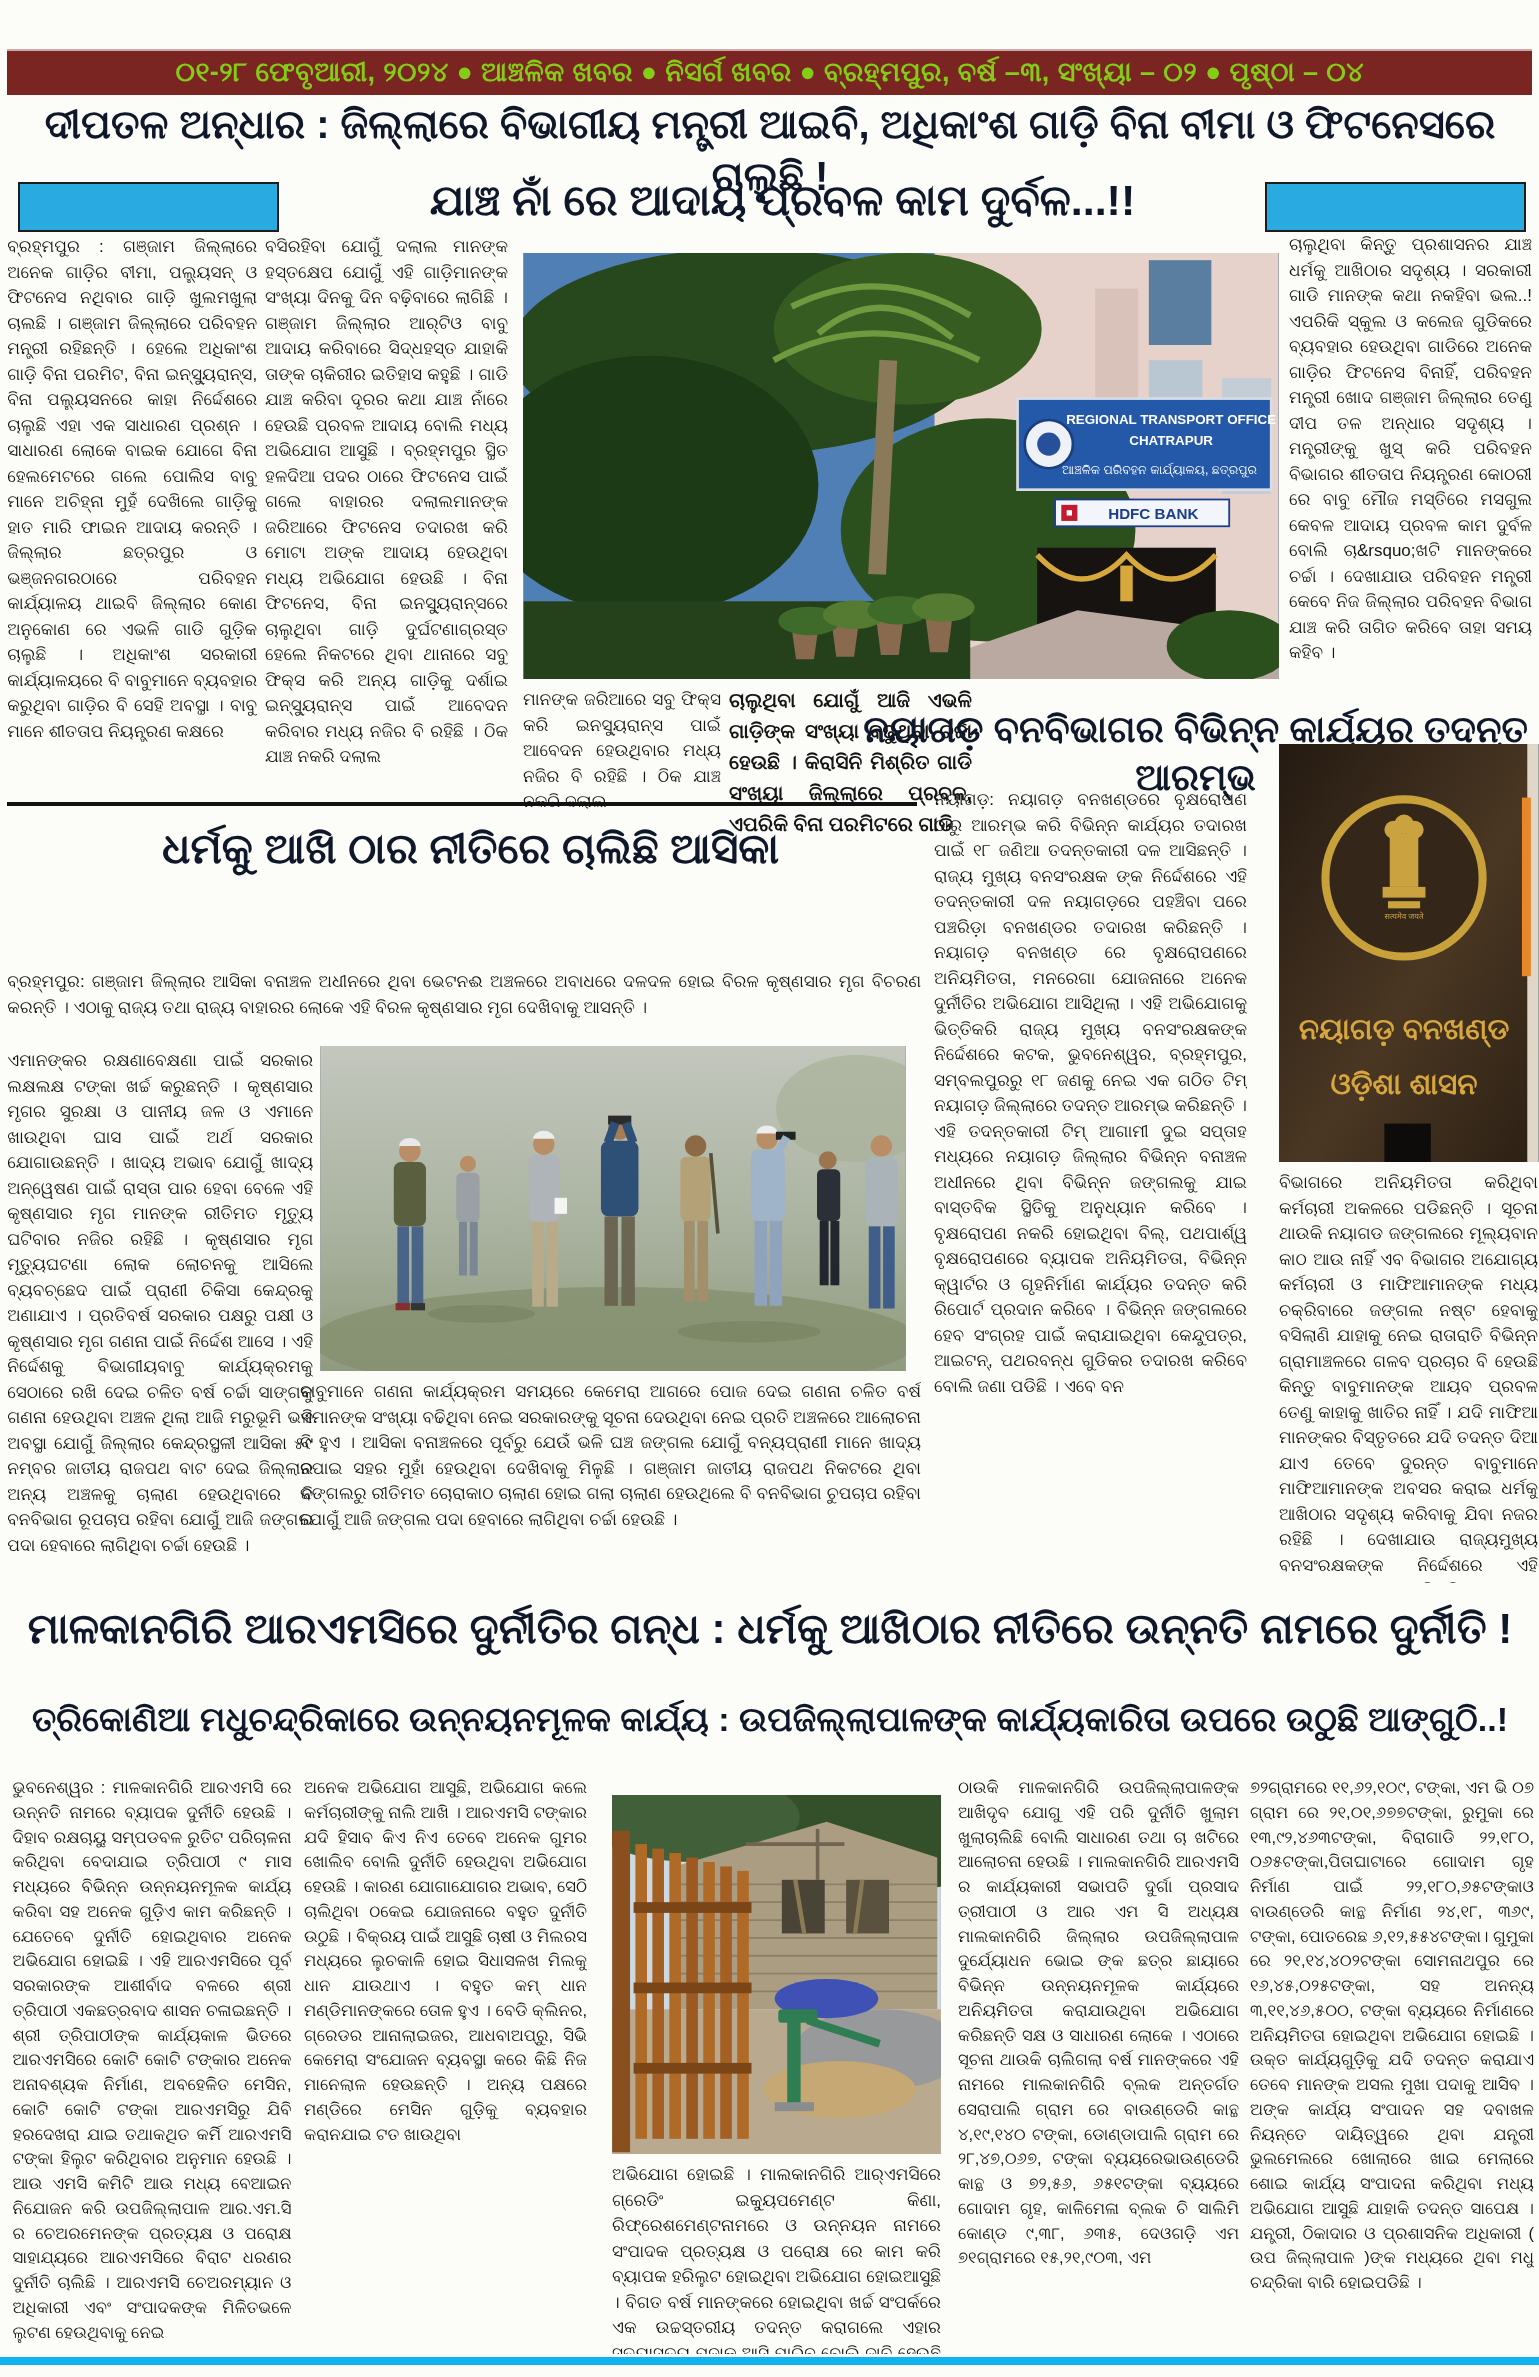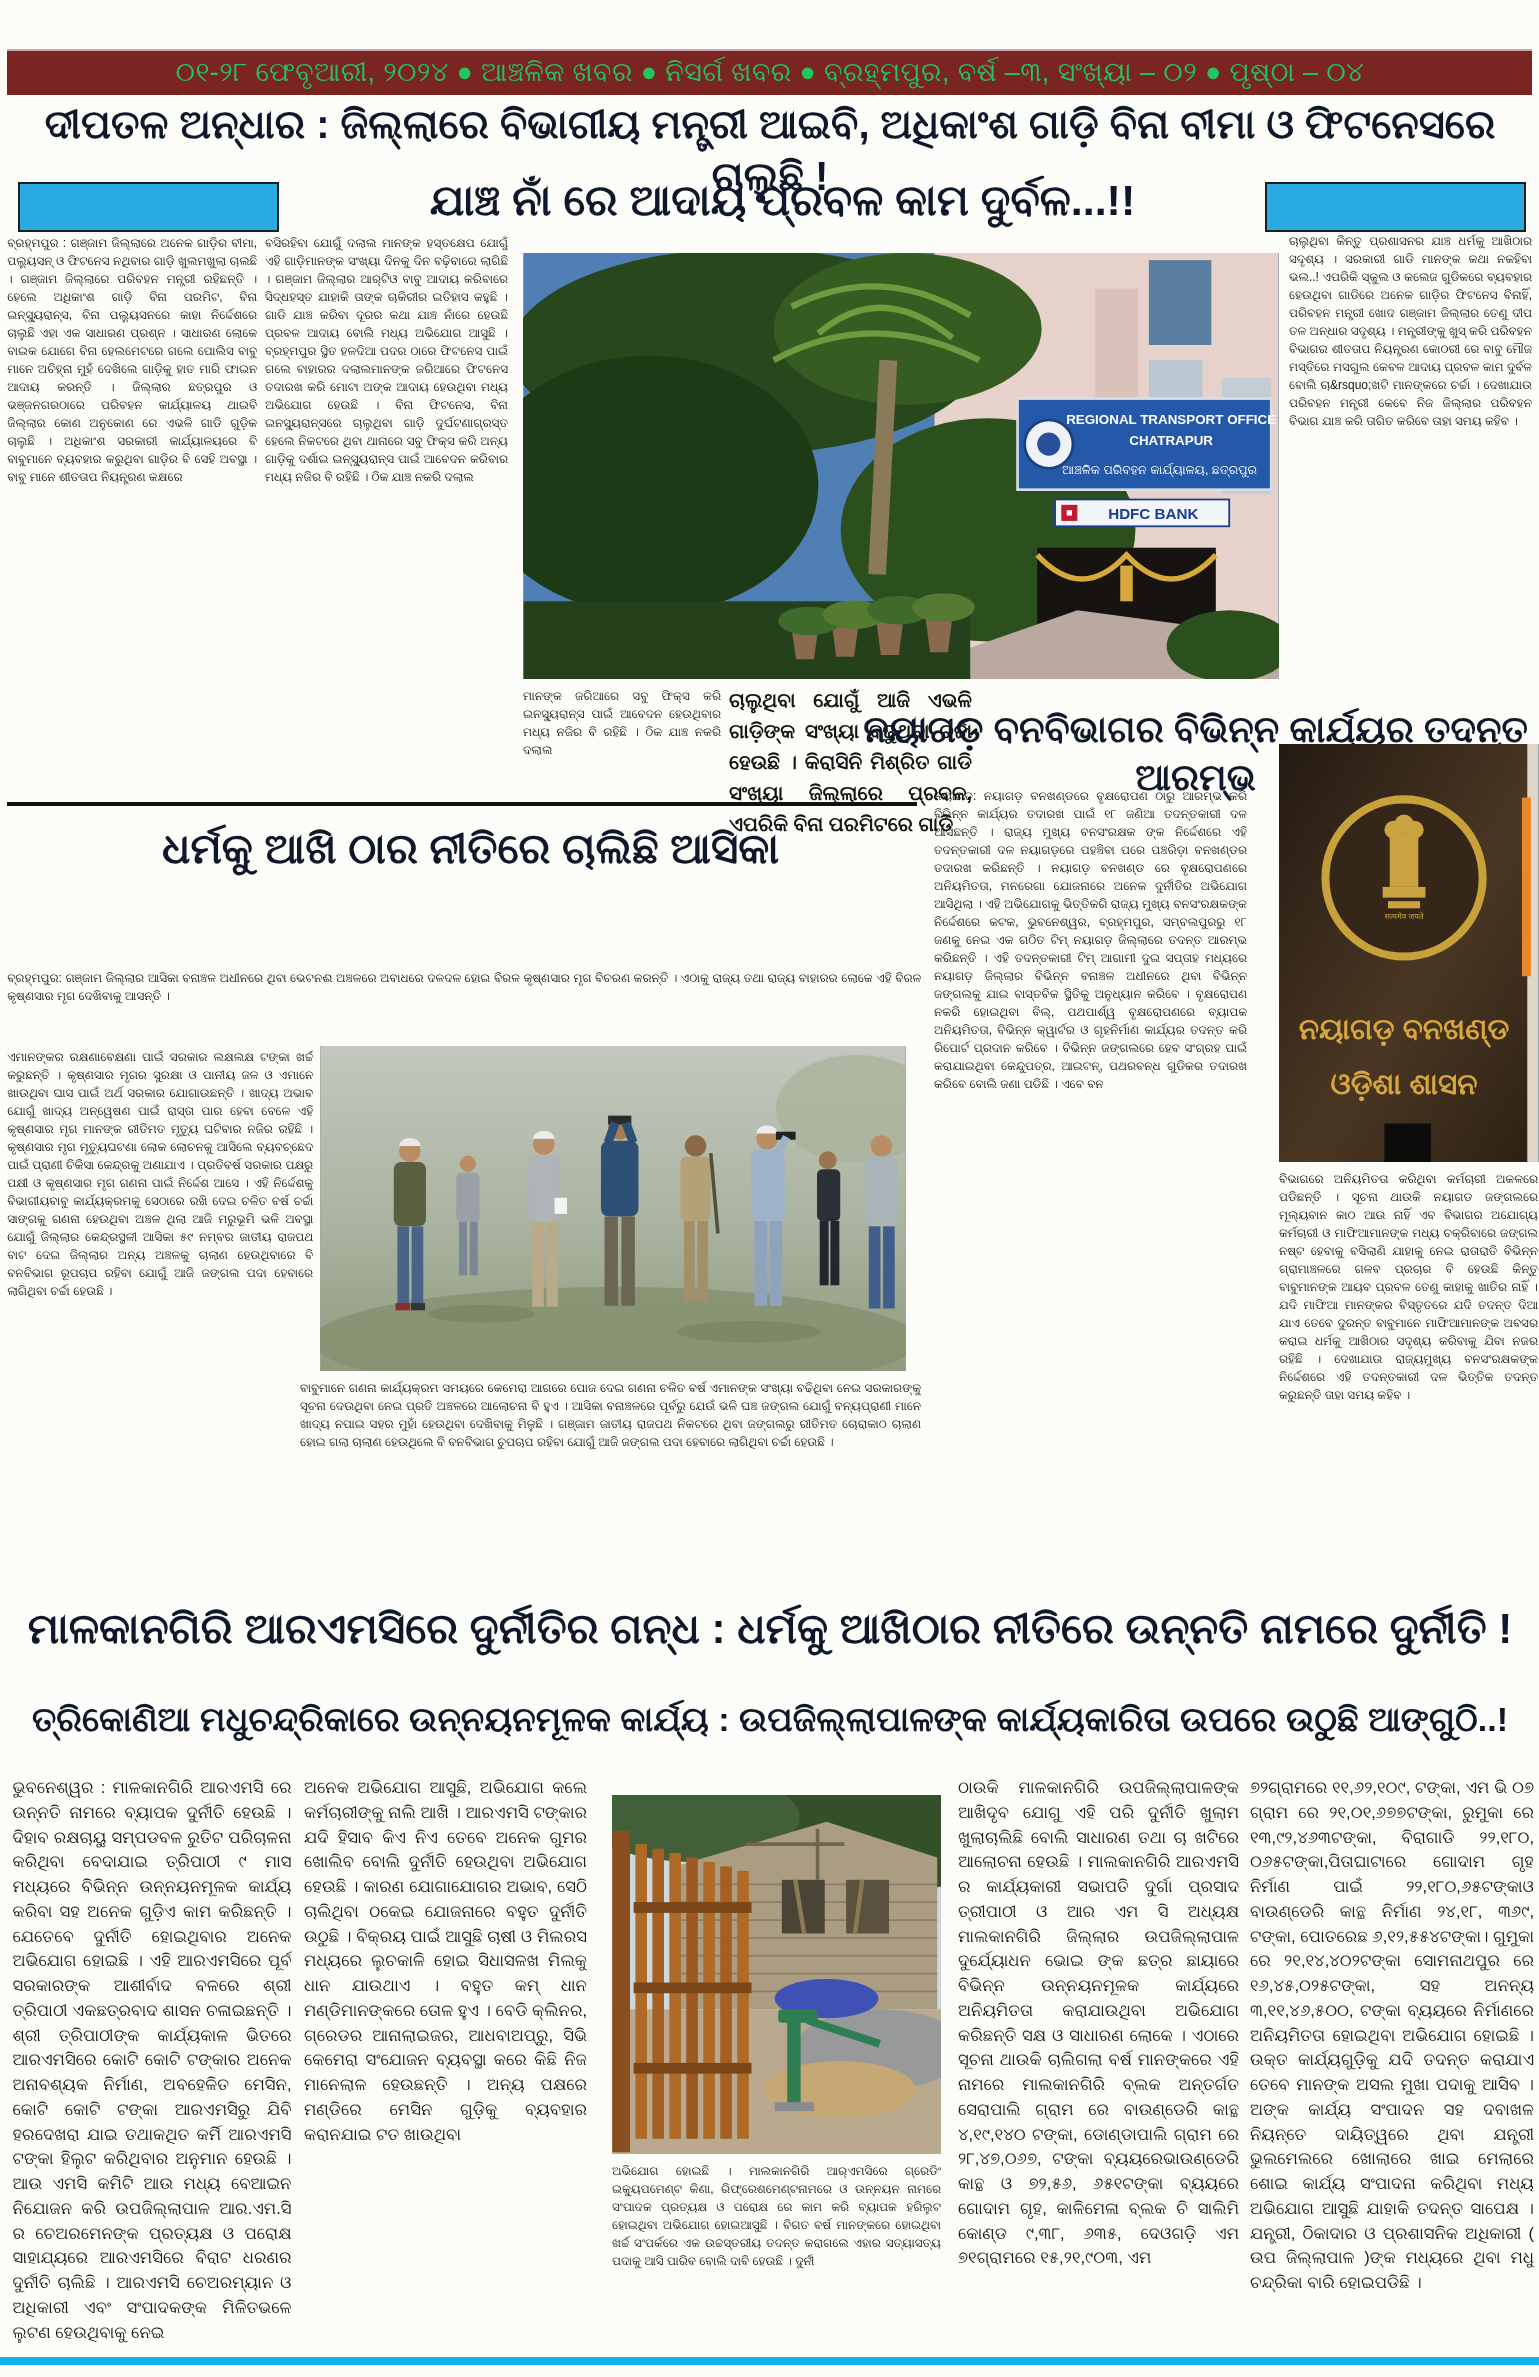--- a/index.html
+++ b/index.html
@@ -1,23 +1,23 @@
 <!DOCTYPE html>
 <html style="font-size:14.3px"><head>
 <meta charset="utf-8">
 <style>
   html,body{margin:0;padding:0;background:#9a9a9a;}
   .page{position:relative;width:1540px;height:2377px;background:#fcfcf8;
         font-family:"Liberation Sans","DejaVu Sans",sans-serif;color:#141414;overflow:hidden;margin:0 auto;}
   .abs{position:absolute;}
-  .masthead{background:#7b2523;color:#22c55e;font-weight:normal;font-size:27px;
+  .masthead{background:#7b2523;color:#84cc16;font-weight:bold;font-size:27px;
             display:flex;align-items:center;justify-content:center;letter-spacing:0.4px;
             border-top:1.8px solid #caa;box-shadow:0 0.9px 0 #caa inset;}
   .headline{font-weight:bold;text-align:center;color:#0f172a;line-height:1.3;}
-  .body-text{font-size:12px;line-height:1.5;text-align:justify;overflow:hidden;
+  .body-text{font-size:17px;line-height:1.5;text-align:justify;overflow:hidden;
              text-align-last:left;}
   .caption-text{font-size:20px;line-height:1.55;font-weight:bold;text-align:justify;overflow:hidden;}
   .blue-box{background:#29abe2;border:2.7px solid #1d1d1d;}
   .rule{background:#111;}
   .bottom-rule{background:#10b3ee;}
   .photo{overflow:hidden;background:#a3a3a3;}
   svg{display:block;}
 </style>
 </head>
 <body>

